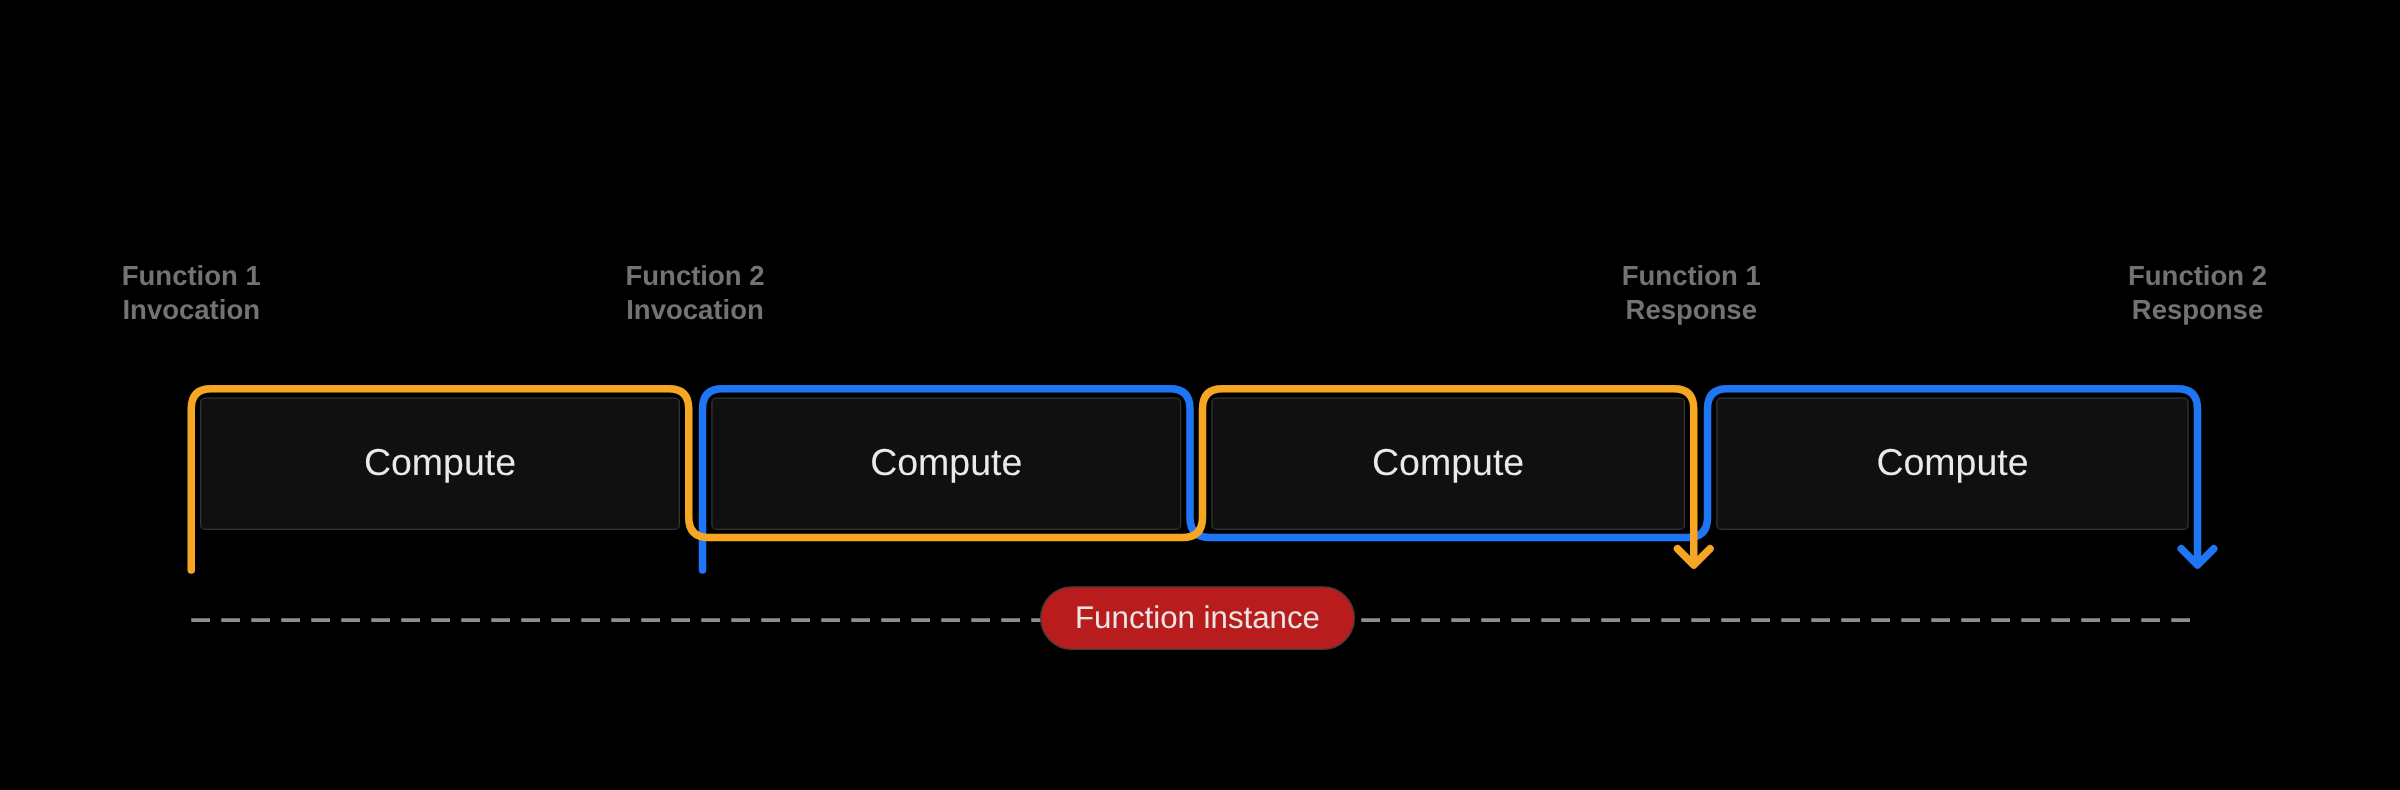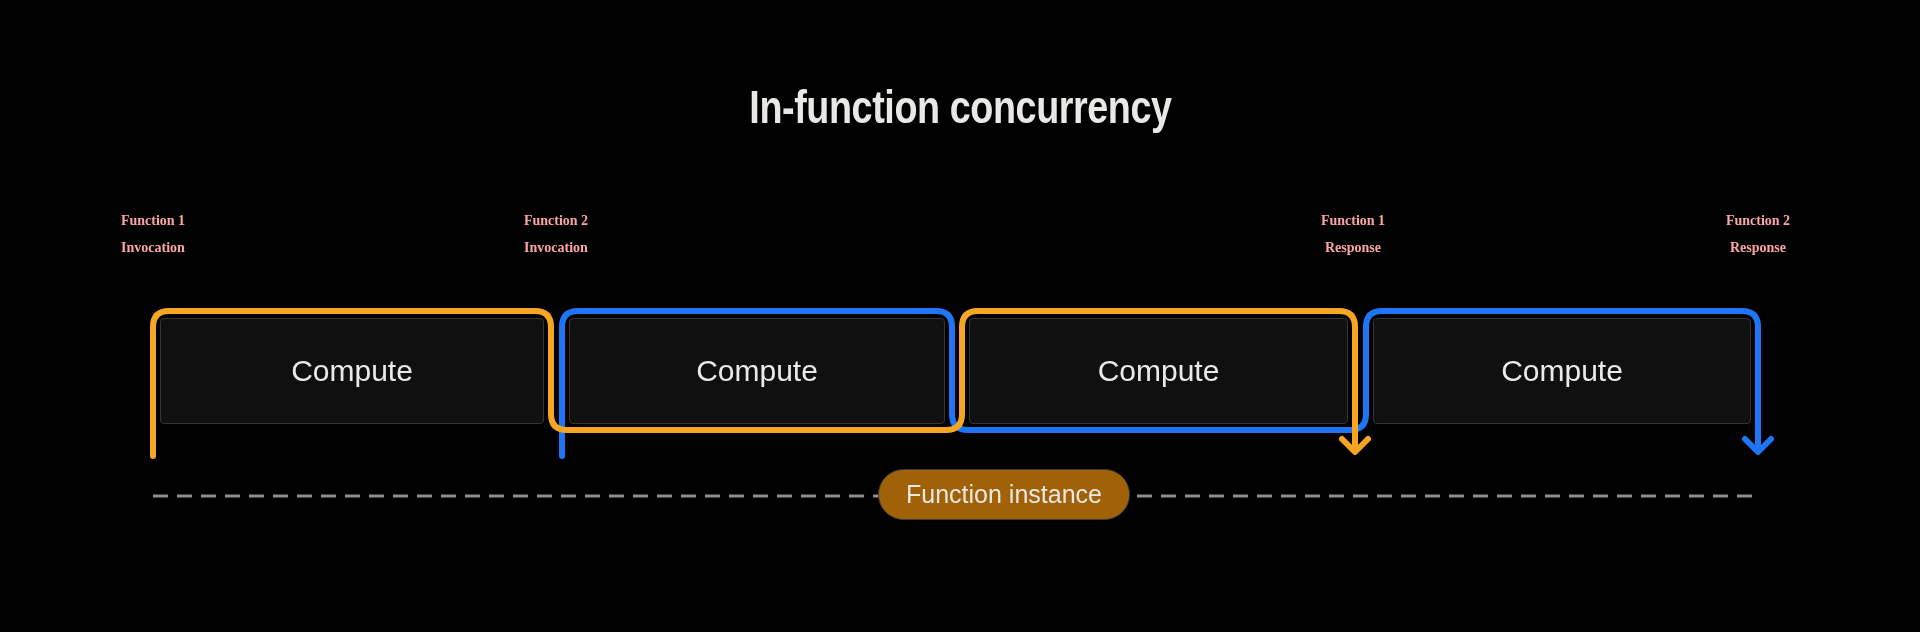--- a/index.html
+++ b/index.html
@@ -20,25 +20,24 @@
     letter-spacing:-0.5px;
     color:#EAE8E5;
   }
   .title > span{display:inline-block;transform:scaleX(0.82);transform-origin:center;}
   .fn-label{
     position:absolute;
     top:207px;
     width:260px;
     margin-left:-130px;
     text-align:center;
-    font-size:14px;
+    font-size:22px;
     font-weight:700;
     line-height:27px;
-    color:#fca5a5;
-    font-family:Liberation Serif, serif;
+    color:#737373;
   }
   .fn-label span{display:block;}
   .compute-box{
     position:absolute;
     top:318px;height:106px;
     background:#101010;
     border:1.5px solid #343434;
     border-radius:4px;
     box-sizing:border-box;
     display:flex;align-items:center;justify-content:center;
@@ -46,42 +45,39 @@
     font-weight:400;
     color:#ECEAE8;
   }
   .flow-svg{
     position:absolute;
     top:0;left:0;width:1920px;height:632px;
     pointer-events:none;
   }
   .instance-pill{
     position:absolute;
-    top:469px;left:1004px;
+    top:469px;left:958px;
     transform:translateX(-50%);
     height:51px;
     padding:0 27px;
-    background:#a16207;
+    background:#b91c1c;
     border:1.5px solid #3E3E3E;
     border-radius:27px;
     box-sizing:border-box;
     display:flex;align-items:center;justify-content:center;
     font-size:25px;
     color:#E9E7E4;
     white-space:nowrap;
   }
 </style>
 </head>
 <body>
 
 <div class="stage">
 
-  <h1 class="title">
-    <span>In-function concurrency</span>
-  </h1>
 
   <div class="fn-label" style="left:153px;">
     <span>Function 1</span>
     <span>Invocation</span>
   </div>
   <div class="fn-label" style="left:556px;">
     <span>Function 2</span>
     <span>Invocation</span>
   </div>
   <div class="fn-label" style="left:1353px;">

